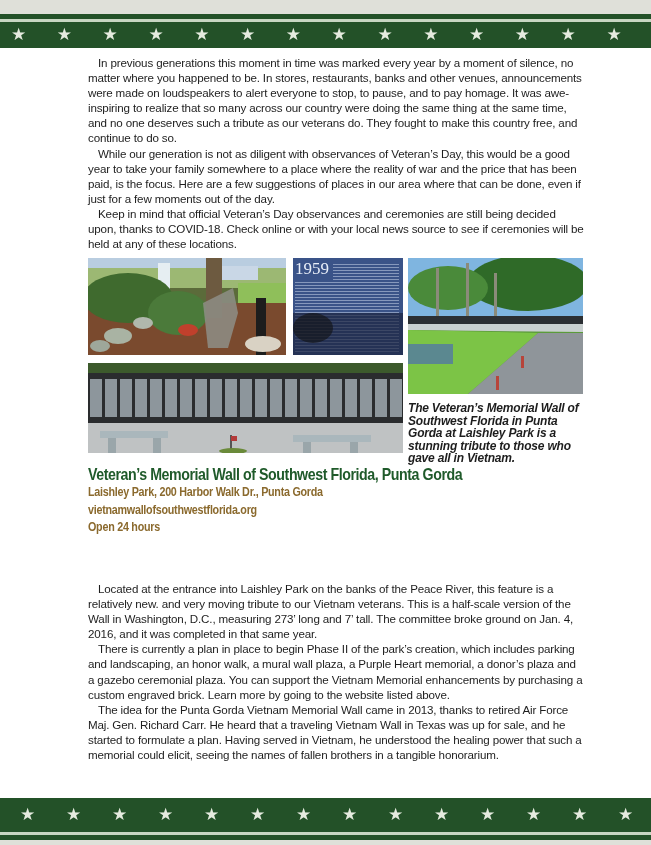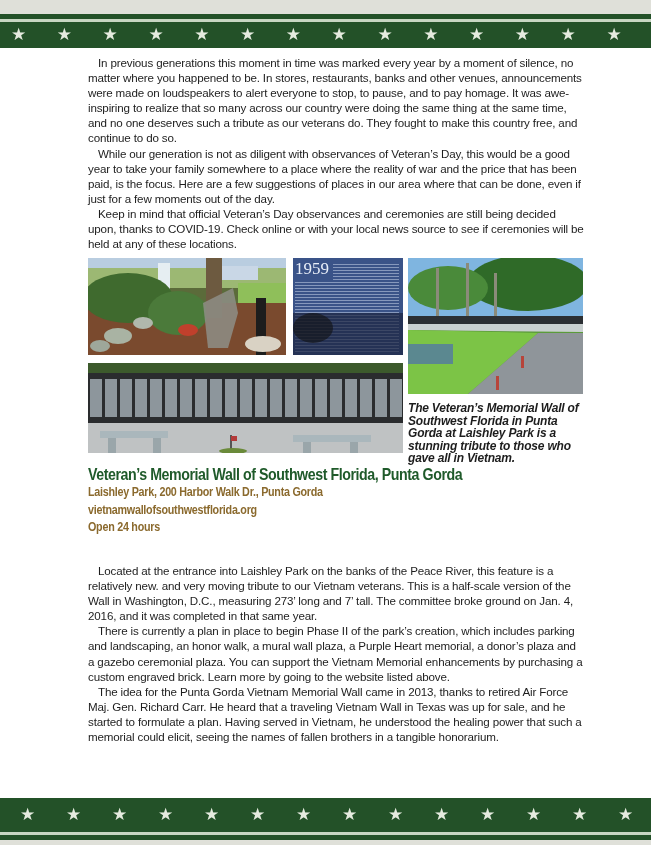--- a/index.html
+++ b/index.html
@@ -61,21 +61,21 @@
     <span class="star" style="left: 423.2px; top: 4px;">★</span>
     <span class="star" style="left: 469px; top: 4px;">★</span>
     <span class="star" style="left: 514.8px; top: 4px;">★</span>
     <span class="star" style="left: 560.6px; top: 4px;">★</span>
     <span class="star" style="left: 606.4px; top: 4px;">★</span>
   </div>
 
 <div class="body-text" style="top:55px;">
   <p>In previous generations this moment in time was marked every year by a moment of silence, no matter where you happened to be. In stores, restaurants, banks and other venues, announcements were made on loudspeakers to alert everyone to stop, to pause, and to pay homage. It was awe-inspiring to realize that so many across our country were doing the same thing at the same time, and no one deserves such a tribute as our veterans do. They fought to make this country free, and continue to do so.</p>
   <p>While our generation is not as diligent with observances of Veteran’s Day, this would be a good year to take your family somewhere to a place where the reality of war and the price that has been paid, is the focus. Here are a few suggestions of places in our area where that can be done, even if just for a few moments out of the day.</p>
-  <p>Keep in mind that official Veteran’s Day observances and ceremonies are still being decided upon, thanks to COVID-19. Check online or with your local news source to see if ceremonies will be held at any of these locations.</p>
+  <p>Keep in mind that official Veteran’s Day observances and ceremonies are still being decided upon, thanks to COVID-18. Check online or with your local news source to see if ceremonies will be held at any of these locations.</p>
 </div>
 
 <div class="photo" style="left:88px;top:258px;width:198px;height:97px;" title="Garden with ornate iron bench and fountain">
   <svg width="198" height="97" viewBox="0 0 198 97">
     <rect width="198" height="97" fill="#5b6b3a"></rect>
     <rect width="198" height="30" fill="#9cb873"></rect>
     <rect x="0" y="0" width="198" height="10" fill="#b9cde0"></rect>
     <rect x="70" y="5" width="12" height="30" fill="#e6eef2"></rect>
     <rect x="130" y="8" width="40" height="14" fill="#c9d7e6"></rect>
     <rect x="150" y="25" width="48" height="40" fill="#8fbf5a"></rect>
@@ -196,21 +196,21 @@
 
 <div class="caption">The Veteran’s Memorial Wall of Southwest Florida in Punta Gorda at Laishley Park is a stunning tribute to those who gave all in Vietnam.</div>
 
 <div class="head-block">
   <div class="head-title">Veteran’s Memorial Wall of Southwest Florida, Punta Gorda</div>
   <div class="head-sub">Laishley Park, 200 Harbor Walk Dr., Punta Gorda</div>
   <div class="head-sub">vietnamwallofsouthwestflorida.org</div>
   <div class="head-sub">Open 24 hours</div>
 </div>
 
-<div class="body-text" style="top:563px;">
+<div class="body-text" style="top:581px;">
   <p>Located at the entrance into Laishley Park on the banks of the Peace River, this feature is a relatively new. and very moving tribute to our Vietnam veterans. This is a half-scale version of the Wall in Washington, D.C., measuring 273’ long and 7’ tall. The committee broke ground on Jan. 4, 2016, and it was completed in that same year.</p>
   <p>There is currently a plan in place to begin Phase II of the park’s creation, which includes parking and landscaping, an honor walk, a mural wall plaza, a Purple Heart memorial, a donor’s plaza and a gazebo ceremonial plaza.  You can support the Vietnam Memorial enhancements by purchasing a custom engraved brick.  Learn more by going to the website listed above.</p>
   <p>The idea for the Punta Gorda Vietnam Memorial Wall came in 2013, thanks to retired Air Force Maj. Gen. Richard Carr. He heard that a traveling Vietnam Wall in Texas was up for sale, and he started to formulate a plan. Having served in Vietnam, he understood the healing power that such a memorial could elicit, seeing the names of fallen brothers in a tangible honorarium.</p>
 </div>
 
 <div class="band" style="top:798px;height:34px;" id="botband">
     <span class="star" style="left: 20px; top: 8px;">★</span>
     <span class="star" style="left: 66px; top: 8px;">★</span>
     <span class="star" style="left: 112px; top: 8px;">★</span>
     <span class="star" style="left: 158px; top: 8px;">★</span>

